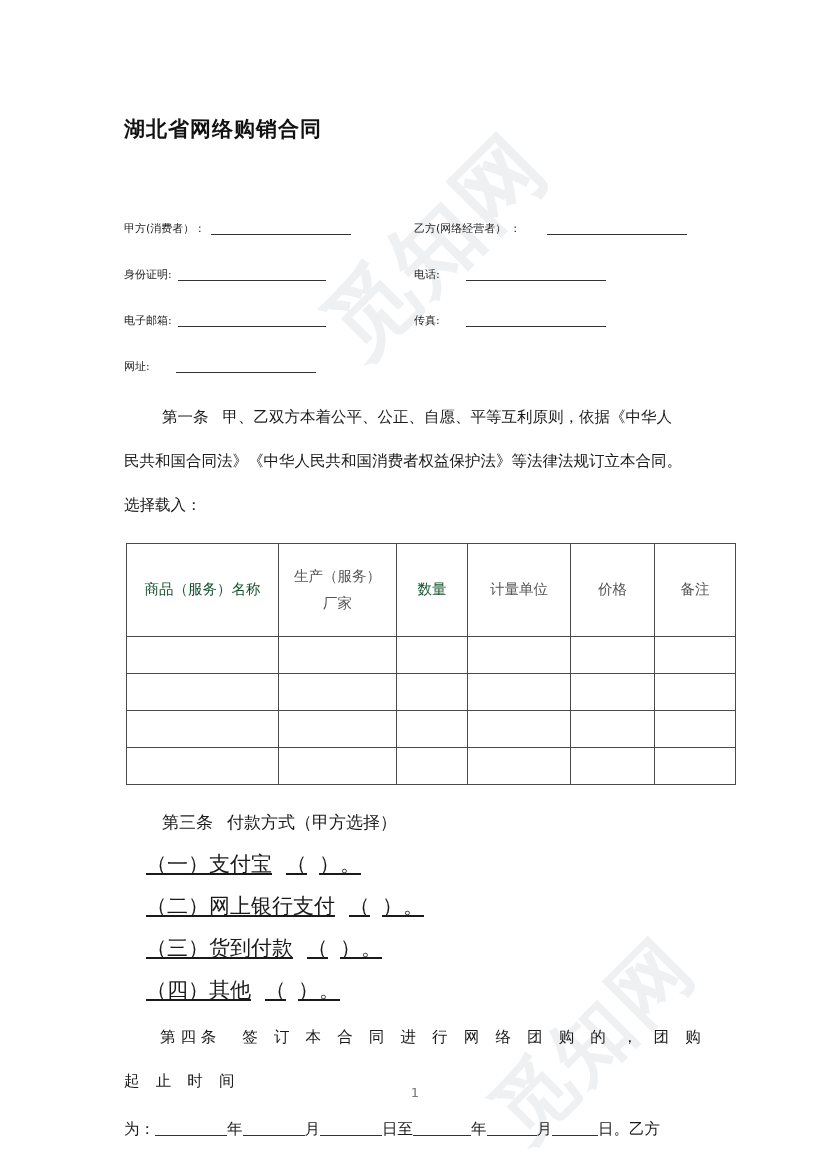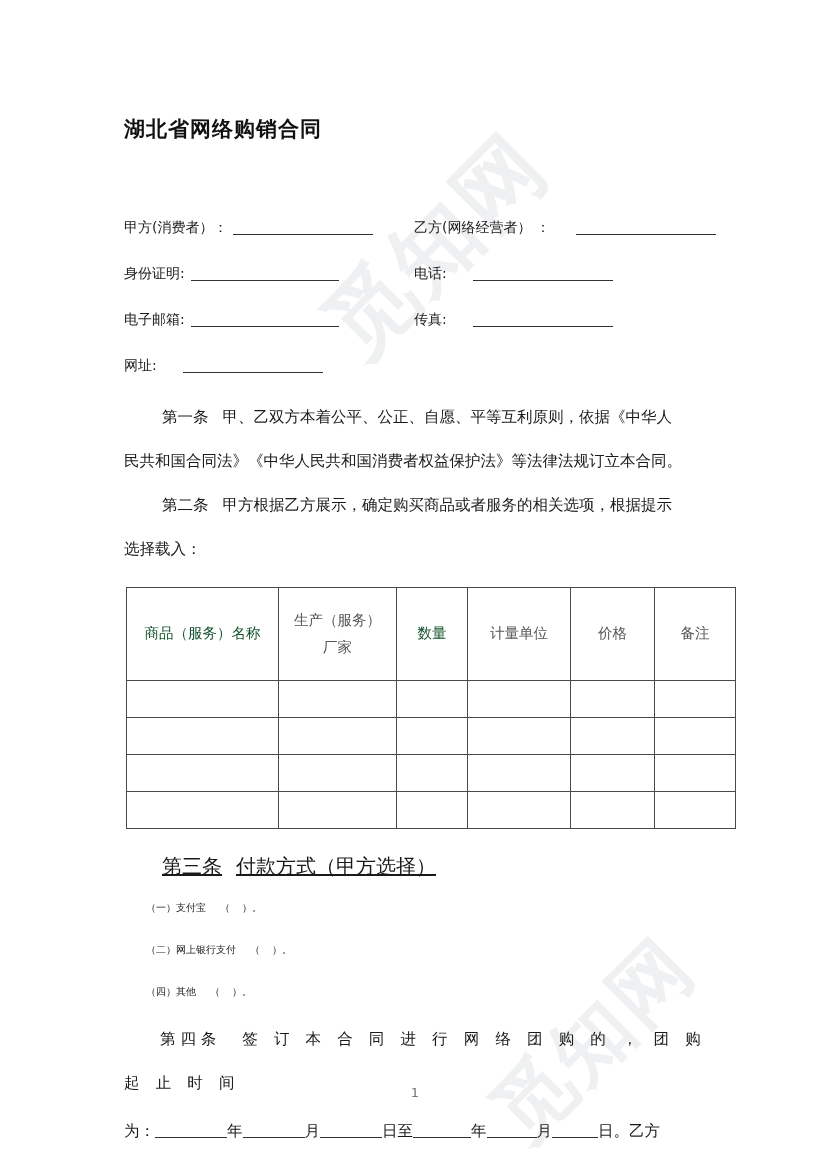--- a/index.html
+++ b/index.html
@@ -63,21 +63,21 @@
     margin: 0 0 46px 0;
     line-height: 1.2;
     font-family: Liberation Mono, monospace;
   }
 
   
   .party-row {
     display: flex;
     align-items: flex-end;
     height: 46px;
-    font-size: 14px;
+    font-size: 11px;
   }
   .party-col {
     display: flex;
     align-items: flex-end;
   }
   .party-col.left  { width: 290px; }
   .party-col.right { flex: 1; gap: 20px; }
   .field-label {
     white-space: nowrap;
     line-height: 1.1;
@@ -129,30 +129,30 @@
   .c2 { width: 113px; }
   .c3 { width: 66px;  }
   .c4 { width: 98px;  }
   .c5 { width: 79px;  }
   .c6 { width: 76px;  }
   .hdr .c1, .hdr .c3 { color: #14532d; font-weight: normal; }
   .two-line span { display: block; }
 
   
   .pay-head {
-    font-size: 20px;
+    font-size: 17px;
     line-height: 42px;
     margin: 16px 0 0 0;
-    text-decoration: underline;
   }
   .pay-item {
-    font-size: 10px;
+    font-size: 21px;
     line-height: 42px;
     margin: 0;
     padding-left: 22px;
+    text-decoration: underline;
   }
   .blank-paren { display: inline-block; width: 12px; }
 
   
   .art4 {
     font-size: 15.5px;
     line-height: 44px;
     margin: 4px 0 0 0;
   }
   .art4 .indent { width: 36px; }
@@ -237,23 +237,20 @@
         </div>
       </div>
 
     </div>
 
     <p class="para para-first">
       <span class="indent"></span><span>第一条</span><span class="gap-sm"></span><span>甲、乙双方本着公平、公正、自愿、平等互利原则，依据《中华人</span>
     </p>
     <p class="para para-line2">民共和国合同法》《中华人民共和国消费者权益保护法》等法律法规订立本合同。</p>
 
-    <p class="para">
-      <span class="indent"></span><span>第二条</span><span class="gap-sm"></span><span>甲方根据乙方展示，确定购买商品或者服务的相关选项，根据提示</span>
-    </p>
     <p class="para para-line2">选择载入：</p>
 
     <table class="goods">
       <tbody>
           <tr class="hdr">
         <td class="c1">商品（服务）名称</td>
         <td class="c2 two-line">
           <span>生产（服务）</span>
           <span>厂家</span>
         </td>
@@ -302,20 +299,23 @@
     </p>
 
     <p class="pay-item">
       <span>（一）</span><span>支付宝</span><span class="gap-sm"></span><span>（</span><span class="blank-paren"></span><span>）。</span>
     </p>
 
     <p class="pay-item">
       <span>（二）</span><span>网上银行支付</span><span class="gap-sm"></span><span>（</span><span class="blank-paren"></span><span>）。</span>
     </p>
 
+    <p class="pay-item">
+      <span>（三）</span><span>货到付款</span><span class="gap-sm"></span><span>（</span><span class="blank-paren"></span><span>）。</span>
+    </p>
 
     <p class="pay-item">
       <span>（四）</span><span>其他</span><span class="gap-sm"></span><span>（</span><span class="blank-paren"></span><span>）。</span>
     </p>
 
     <p class="art4">
       <span class="indent"></span><span>第 四 条</span><span class="art4-gap"></span><span class="art4-sp">签 订 本 合 同 进 行 网 络 团 购 的 ， 团 购 起 止 时 间</span>
     </p>
     <p class="art4 para-line2">
       <span>为：</span><span class="ul-line u1"></span><span>年</span><span class="ul-line u2"></span><span>月</span><span class="ul-line u3"></span><span>日至</span><span class="ul-line u4"></span><span>年</span><span class="ul-line u5"></span><span>月</span><span class="ul-line u6"></span><span>日。乙方</span>

